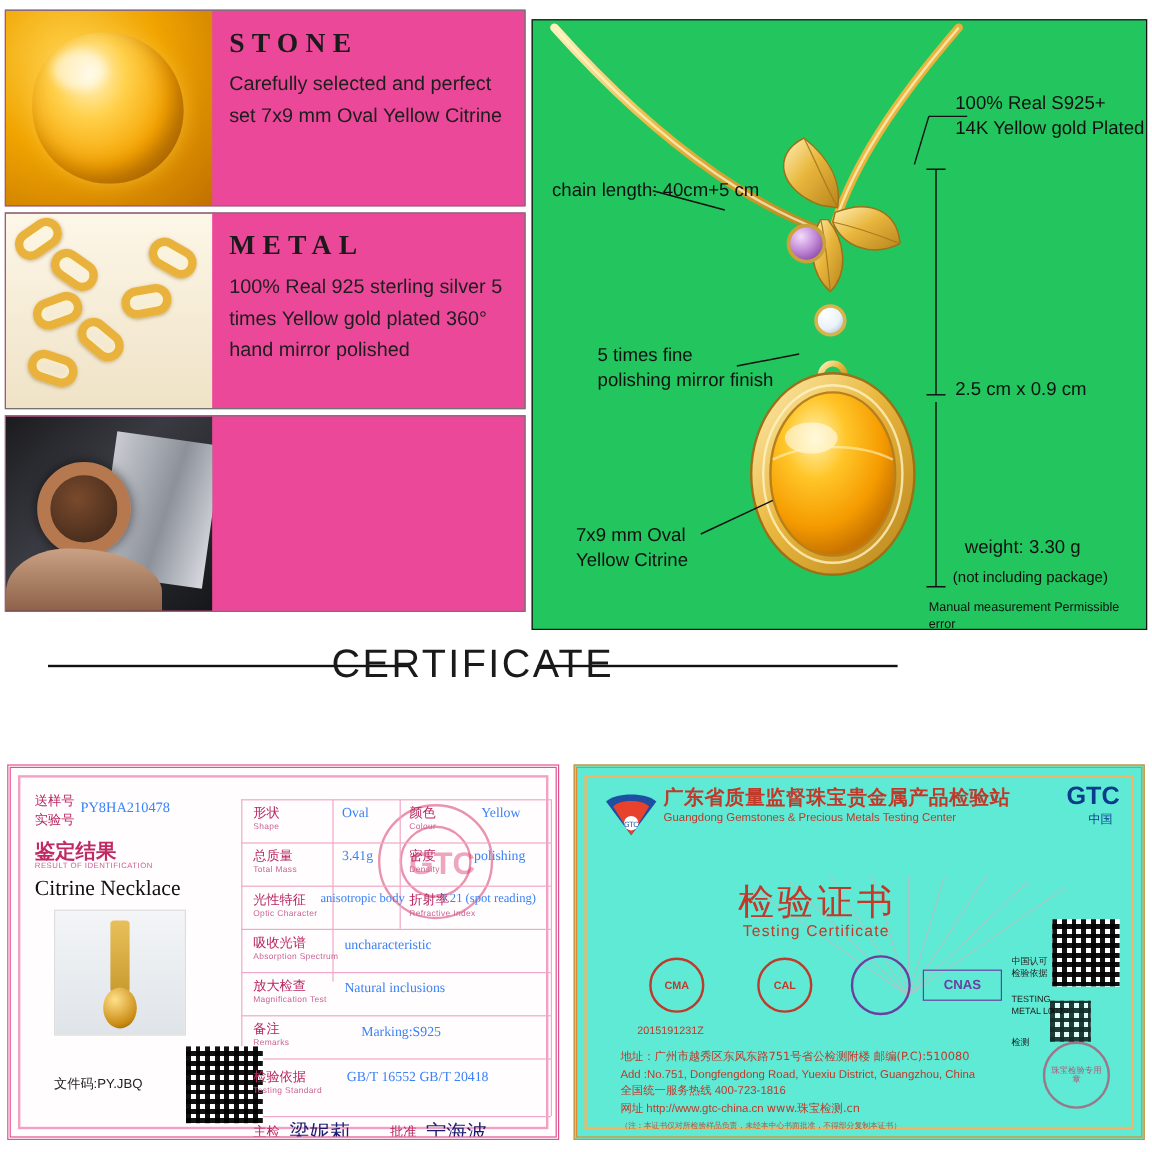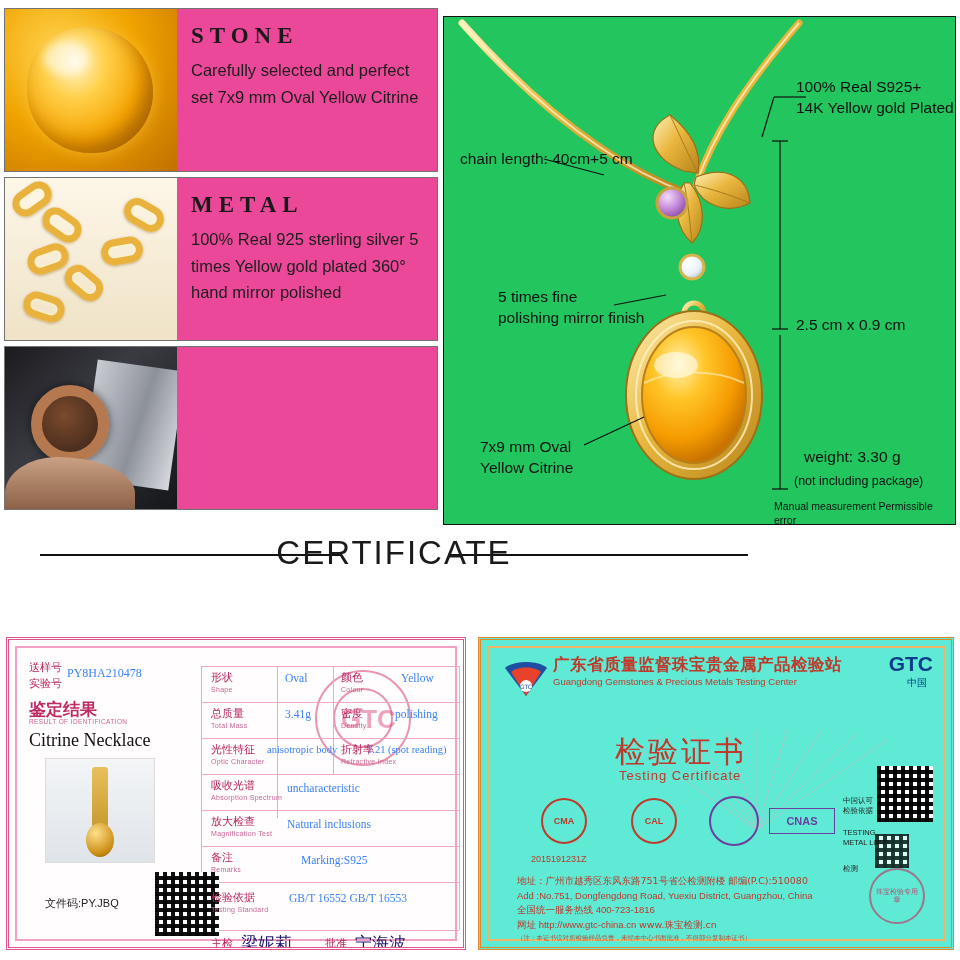--- a/index.html
+++ b/index.html
@@ -339,21 +339,21 @@
       <div class="lc cn" style="left:196px; top:168px;">放大检查</div>
       <div class="lc-en" style="position:absolute; left:196px; top:184px;">Magnification Test</div>
       <div class="lcv" style="left:272px; top:172px;">Natural inclusions</div>
 
       <div class="lc cn" style="left:196px; top:204px;">备注</div>
       <div class="lc-en" style="position:absolute; left:196px; top:220px;">Remarks</div>
       <div class="lcv" style="left:286px; top:208px;">Marking:S925</div>
 
       <div class="lc cn" style="left:196px; top:244px;">检验依据</div>
       <div class="lc-en" style="position:absolute; left:196px; top:260px;">Testing Standard</div>
-      <div class="lcv" style="left:274px; top:246px;">GB/T 16552   GB/T 16553</div>
+      <div class="lcv" style="left:274px; top:246px;">GB/T 16552   GB/T 20418</div>
 
       <div class="lc cn" style="left:196px; top:290px;">主检</div>
       <div class="lc-en" style="position:absolute; left:196px; top:303px;">Tester</div>
       <div class="cn" style="position:absolute; left:226px; top:286px; font-size:17px; color:#1a1a6e;">梁妮莉</div>
       <div class="lc cn" style="left:310px; top:290px;">批准</div>
       <div class="lc-en" style="position:absolute; left:310px; top:303px;">Authorizer</div>
       <div class="cn" style="position:absolute; left:340px; top:286px; font-size:17px; color:#1a1a6e;">宁海波</div>
     </div>
   </div>
 

